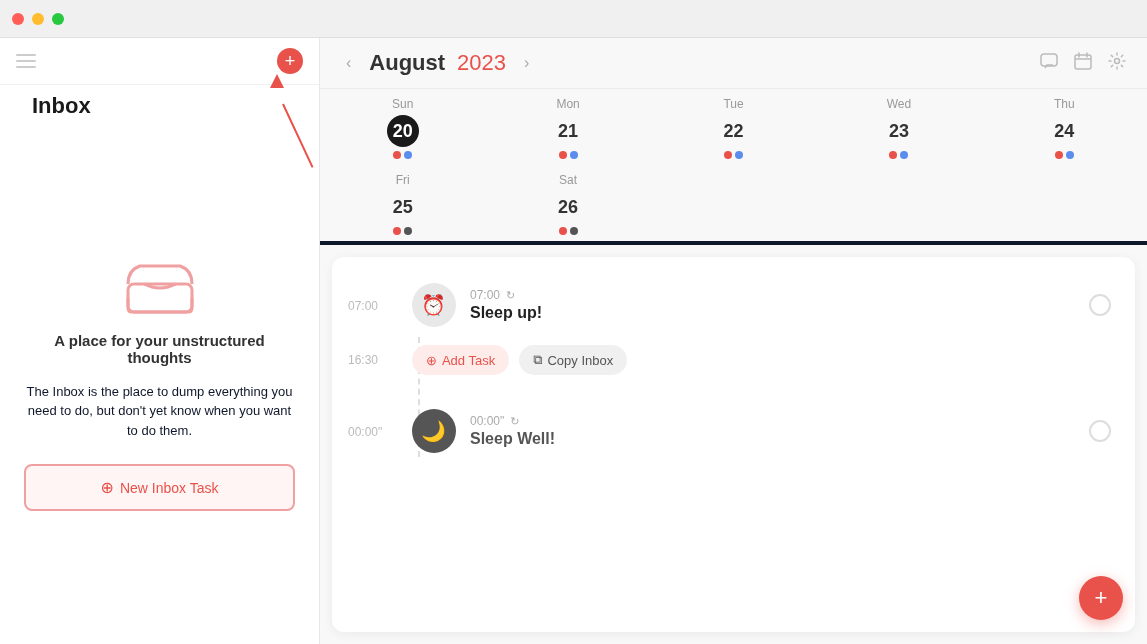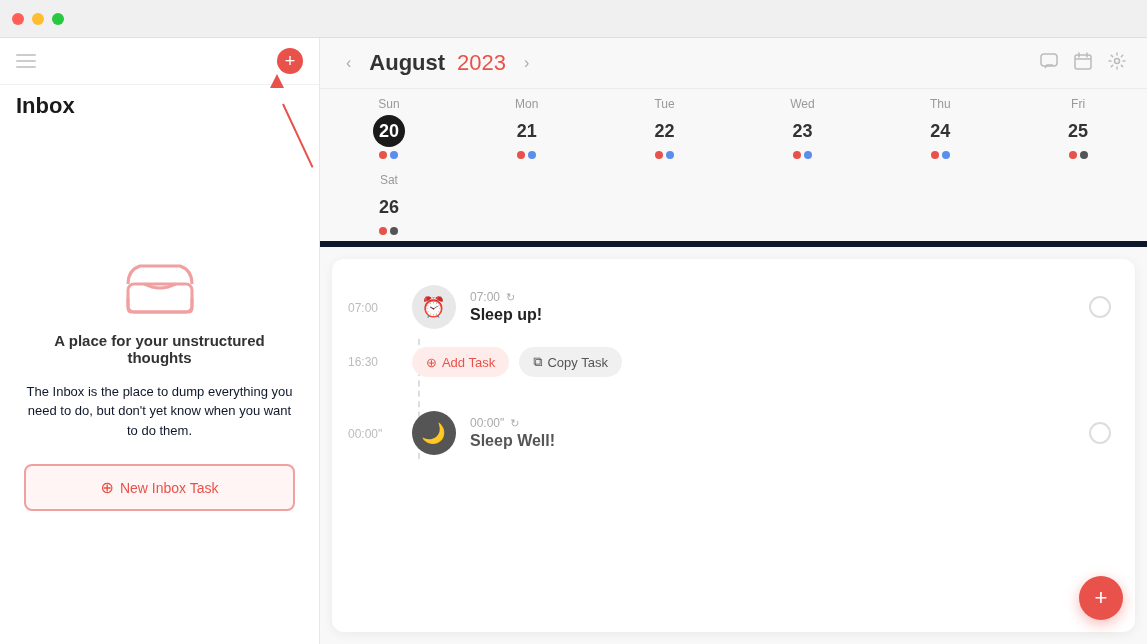--- a/index.html
+++ b/index.html
@@ -78,21 +78,21 @@
       cursor: pointer;
       margin-left: auto;
       position: absolute;
       top: 10px;
       right: 16px;
     }
     .sidebar-title {
       font-size: 22px;
       font-weight: 700;
       color: #1a1a1a;
-      padding: 8px 16px 4px;
+      padding: 8px 32px 4px;
     }
 
     .sidebar-content {
       flex: 1;
       display: flex;
       flex-direction: column;
       align-items: center;
       justify-content: center;
       padding: 24px;
       gap: 16px;
@@ -192,23 +192,23 @@
       margin-left: auto;
       display: flex; gap: 14px; align-items: center;
     }
     .cal-header-icon {
       color: #bbb; font-size: 18px; cursor: pointer;
     }
 
     
     .days-row {
       display: grid;
-      grid-template-columns: repeat(6, 1fr);
+      grid-template-columns: repeat(5, 1fr);
       background: #f8f8f8;
-      border-bottom: 6px solid #0f172a;
+      border-bottom: 4px solid #0f172a;
       flex-shrink: 0;
     }
     .day-col {
       display: flex;
       flex-direction: column;
       align-items: center;
       padding: 8px 4px 6px;
       gap: 4px;
     }
     .day-name {
@@ -496,21 +496,21 @@
 
         <div style="display:flex; align-items:center;">
           <span style="font-size:12px;color:#bbb;width:50px;flex-shrink:0;margin-left:-64px;">16:30</span>
           <div style="margin-left:14px; display:flex; gap:10px;">
             <button class="action-btn add-task-btn">
               <span style="color:#e8524a;">⊕</span>
               <span>Add Task</span>
             </button>
             <button class="action-btn copy-task-btn">
               <span>⧉</span>
-              <span>Copy Task</span>
+              <span>Copy Inbox</span>
             </button>
           </div>
         </div>
       </div>
 
       <div class="timeline-row" style="align-items:center; margin-top: 16px;">
         <span class="time-label">00:00"</span>
         <div class="event-icon-wrap event-icon-moon">
           <span style="color:#fff;">🌙</span>
         </div>

